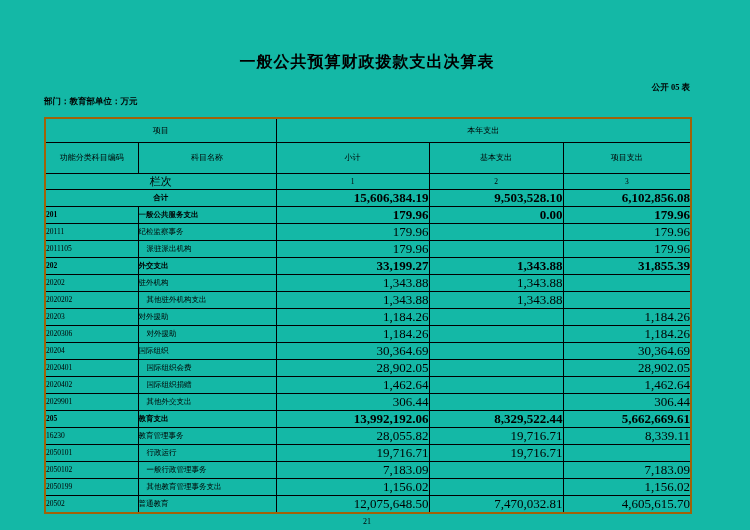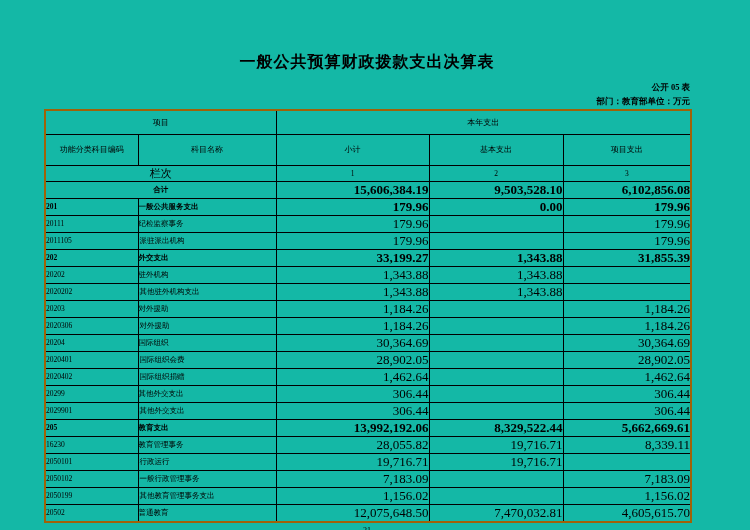--- a/index.html
+++ b/index.html
@@ -29,23 +29,23 @@
   }
   .table-code {
     margin-top: 11px;
     text-align: right;
     font-size: 8.5px;
     font-weight: bold;
     line-height: 10px;
   }
   .meta-line {
     margin-top: 4px;
-    margin-bottom: 3px;
+    margin-bottom: 11px;
     display: flex;
-    justify-content: flex-end;
+    justify-content: flex-start;
     font-size: 8.5px;
     font-weight: bold;
     line-height: 10px;
   }
   table.budget {
     border-collapse: collapse;
     table-layout: fixed;
     width: 646px;
     border: 2px solid #a16207;
   }
@@ -76,21 +76,21 @@
   td.cell-code {
     text-align: left;
     padding-left: 6px;
     font-size: 7.5px;
   }
   td.cell-name {
     text-align: left;
     padding-left: 6px;
     font-size: 7.5px;
   }
-  td.cell-name.indent1 { padding-left: 1px; }
+  td.cell-name.indent1 { padding-left: 8px; }
   td.cell-total {
     text-align: center;
     font-size: 7.5px;
     font-weight: bold;
   }
   td.cell-num {
     text-align: right;
     padding-right: 6px;
     font-size: 13px;
   }
@@ -225,27 +225,20 @@
             <td class="cell-num" colspan="1">28,902.05</td>
           </tr>
           <tr>
             <td class="cell-code" colspan="1">2020402</td>
             <td class="cell-name indent1" colspan="1">国际组织捐赠</td>
             <td class="cell-num" colspan="1">1,462.64</td>
             <td class="cell-num" colspan="1"></td>
             <td class="cell-num" colspan="1">1,462.64</td>
           </tr>
           <tr>
-            <td class="cell-code" colspan="1">20299</td>
-            <td class="cell-name" colspan="1">其他外交支出</td>
-            <td class="cell-num" colspan="1">306.44</td>
-            <td class="cell-num" colspan="1"></td>
-            <td class="cell-num" colspan="1">306.44</td>
-          </tr>
-          <tr>
             <td class="cell-code" colspan="1">2029901</td>
             <td class="cell-name indent1" colspan="1">其他外交支出</td>
             <td class="cell-num" colspan="1">306.44</td>
             <td class="cell-num" colspan="1"></td>
             <td class="cell-num" colspan="1">306.44</td>
           </tr>
           <tr class="bold-row">
             <td class="cell-code" colspan="1">205</td>
             <td class="cell-name" colspan="1">教育支出</td>
             <td class="cell-num" colspan="1">13,992,192.06</td>

